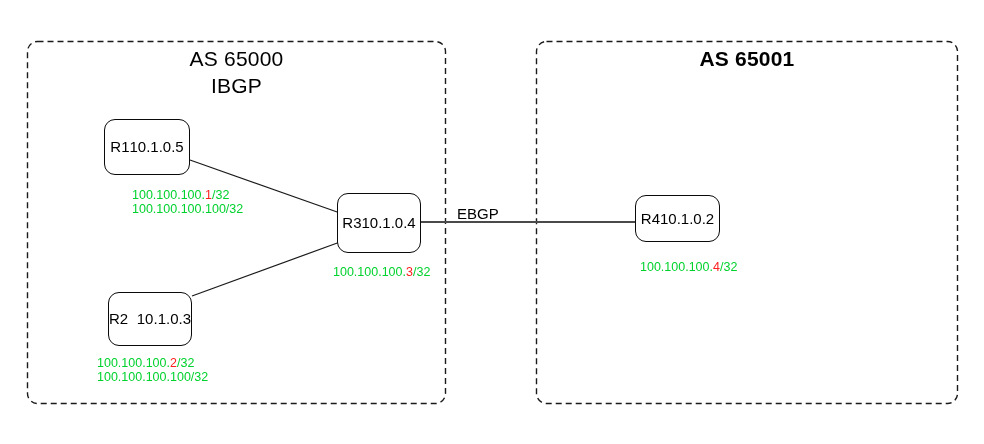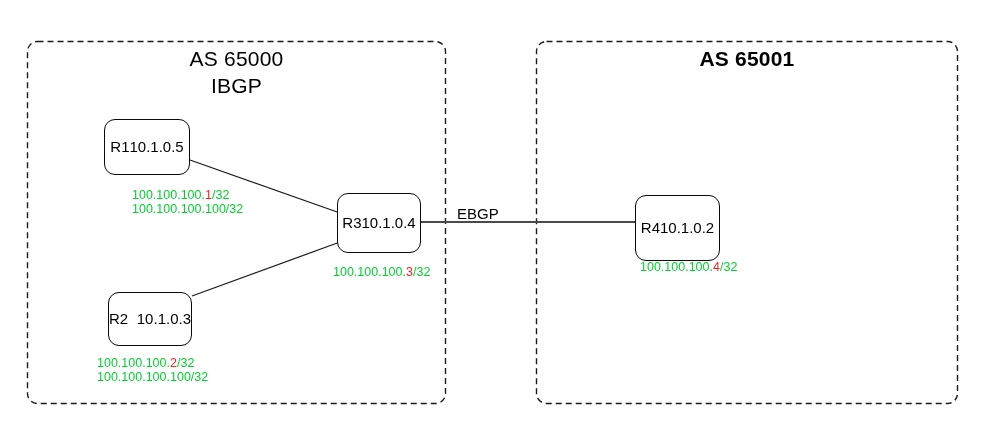--- a/index.html
+++ b/index.html
@@ -54,21 +54,21 @@
   .ip-line .r { color: var(--red, #ff1f1f); }
   .link-label {
     position: absolute;
     font-size: 15px;
     color: #000000;
     white-space: nowrap;
   }
   #r1 { left: 104px; top: 119px; width: 86px; height: 56px; }
   #r2 { left: 108px; top: 292px; width: 84px; height: 54px; justify-content: space-between; }
   #r3 { left: 337px; top: 193px; width: 84px; height: 60px; }
-  #r4 { left: 635px; top: 195px; width: 85px; height: 66px; }
+  #r4 { left: 635px; top: 195px; width: 85px; height: 47px; }
   #labels-r1 { left: 89px; top: 188px; margin-left: 43px; }
   #labels-r2 { left: 97px;  top: 356px; }
   #labels-r3 { left: 333px; top: 265px; }
   #labels-r4 { left: 640px; top: 260px; }
   #title-as65000 { left: 27px;  top: 45px; width: 419px; }
   #title-as65001 { left: 536px; top: 45px; width: 422px; font-weight: bold; }
   #ebgp-label { left: 457px; top: 205px; }
 </style>
 </head>
 <body>

